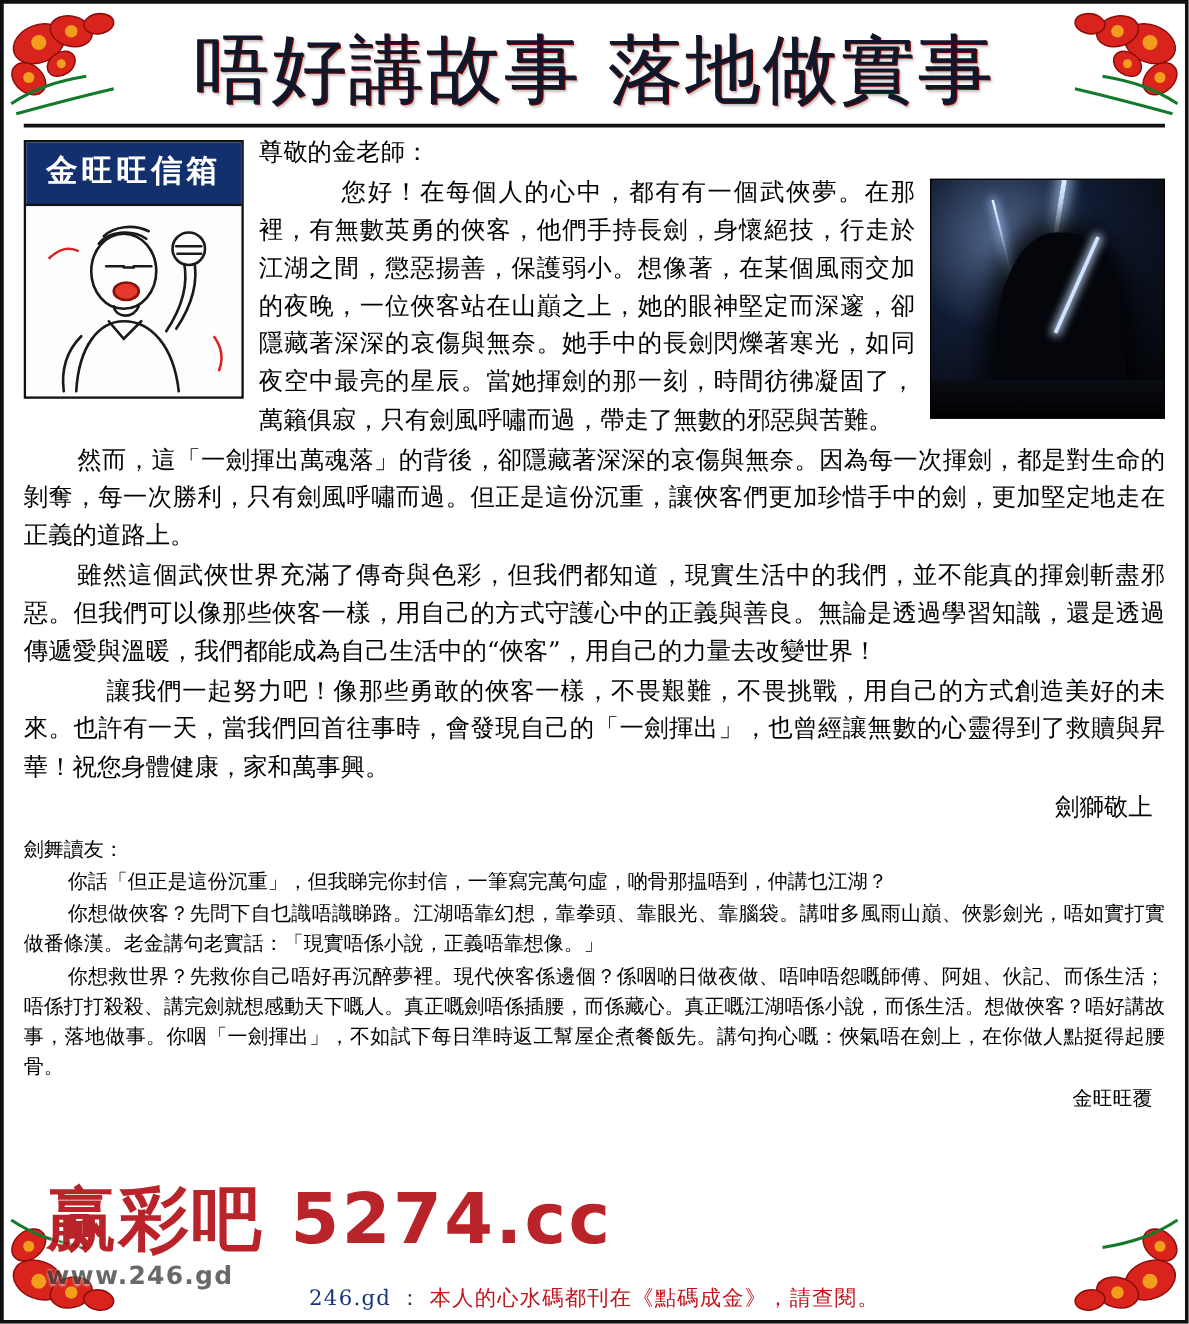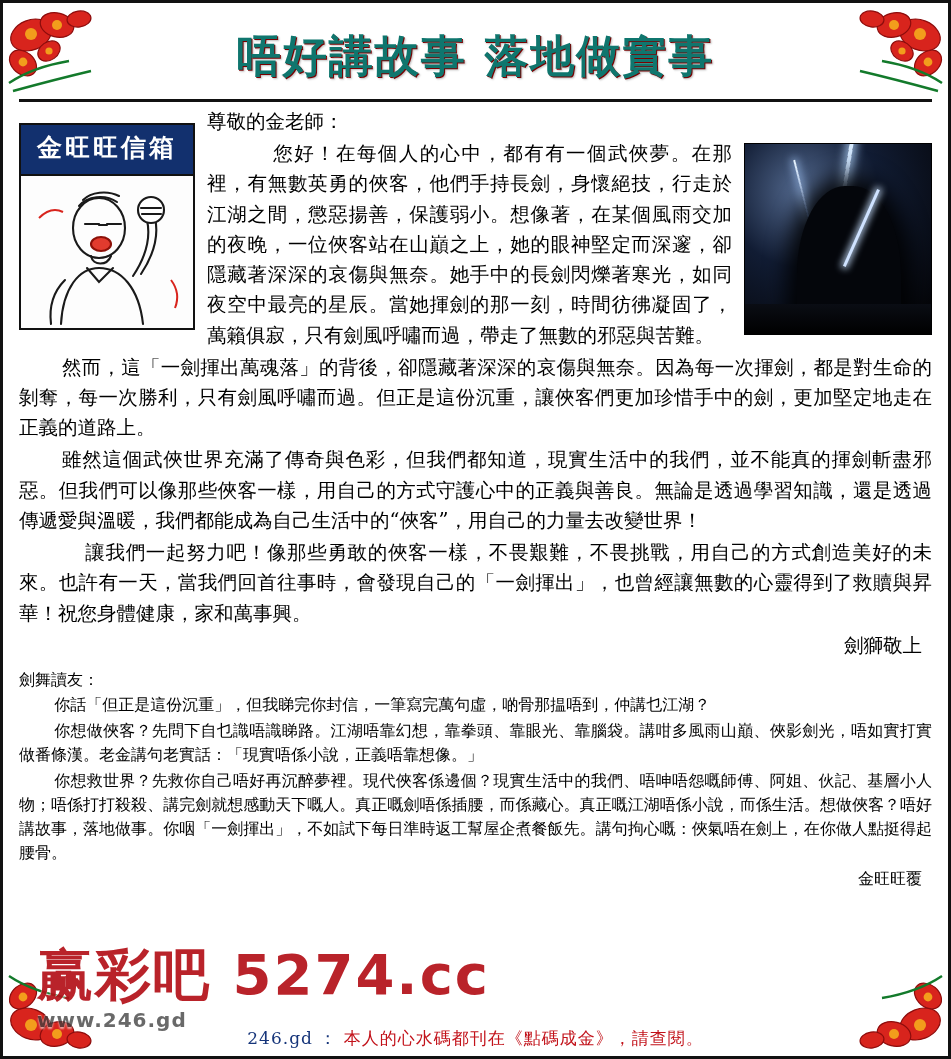--- a/index.html
+++ b/index.html
@@ -30,24 +30,24 @@
 
   
   .header {
     position:absolute;
     left:0; right:0; top:14px;
     height:78px;
     display:flex; align-items:center; justify-content:center;
   }
   .header-title {
     font-family:"DejaVu Serif", serif;
-    font-weight:bold;
-    font-size:44px;
+    font-weight:normal;
+    font-size:60px;
     letter-spacing:2px;
-    color:#0f766e;
+    color:#0f172a;
     text-shadow:1px 1px 0 #7a0000, 2px 2px 2px rgba(0,0,0,.25);
     white-space:nowrap;
   }
   .header-rule {
     position:absolute;
     left:16px; right:16px; top:96px;
     height:3px;
     background:#111;
   }
 
@@ -58,21 +58,21 @@
     font-size:19.5px;
     line-height:1.55;
     color:#000;
     text-align:justify;
   }
 
   
   .logo-box {
     float:left;
     width:172px;
-    margin:16px 12px 6px 0;
+    margin:5px 12px 6px 0;
     border:2px solid #111;
     background:#fff;
   }
   .logo-banner {
     background:#12306e;
     color:#fff;
     font-weight:bold;
     font-size:25px;
     letter-spacing:3px;
     text-align:center;
@@ -336,21 +336,21 @@
     <div class="clear"></div>
     <p class="para indent">然而，這「一劍揮出萬魂落」的背後，卻隱藏著深深的哀傷與無奈。因為每一次揮劍，都是對生命的剝奪，每一次勝利，只有劍風呼嘯而過。但正是這份沉重，讓俠客們更加珍惜手中的劍，更加堅定地走在正義的道路上。</p>
     <p class="para indent">雖然這個武俠世界充滿了傳奇與色彩，但我們都知道，現實生活中的我們，並不能真的揮劍斬盡邪惡。但我們可以像那些俠客一樣，用自己的方式守護心中的正義與善良。無論是透過學習知識，還是透過傳遞愛與溫暖，我們都能成為自己生活中的“俠客”，用自己的力量去改變世界！</p>
     <p class="para indent-big">讓我們一起努力吧！像那些勇敢的俠客一樣，不畏艱難，不畏挑戰，用自己的方式創造美好的未來。也許有一天，當我們回首往事時，會發現自己的「一劍揮出」，也曾經讓無數的心靈得到了救贖與昇華！祝您身體健康，家和萬事興。</p>
     <p class="sign">劍獅敬上</p>
 
     <div class="reply">
       <p class="salute">劍舞讀友：</p>
       <p class="para indent">你話「但正是這份沉重」，但我睇完你封信，一筆寫完萬句虛，啲骨那揾唔到，仲講乜江湖？</p>
       <p class="para indent">你想做俠客？先問下自乜識唔識睇路。江湖唔靠幻想，靠拳頭、靠眼光、靠腦袋。講咁多風雨山巔、俠影劍光，唔如實打實做番條漢。老金講句老實話：「現實唔係小說，正義唔靠想像。」</p>
-      <p class="para indent">你想救世界？先救你自己唔好再沉醉夢裡。現代俠客係邊個？現實生活中的我們、唔呻唔怨嘅師傅、阿姐、伙記、基層小人物；唔係打打殺殺、講完劍就想感動天下嘅人。真正嘅劍唔係插腰，而係藏心。真正嘅江湖唔係小說，而係生活。想做俠客？唔好講故事，落地做事。你咽「一劍揮出」，不如試下每日準時返工幫屋企煮餐飯先。講句拘心嘅：俠氣唔在劍上，在你做人點挺得起腰骨。</p>
+      <p class="para indent">你想救世界？先救你自己唔好再沉醉夢裡。現代俠客係邊個？係咽啲日做夜做、唔呻唔怨嘅師傅、阿姐、伙記、而係生活；唔係打打殺殺、講完劍就想感動天下嘅人。真正嘅劍唔係插腰，而係藏心。真正嘅江湖唔係小說，而係生活。想做俠客？唔好講故事，落地做事。你咽「一劍揮出」，不如試下每日準時返工幫屋企煮餐飯先。講句拘心嘅：俠氣唔在劍上，在你做人點挺得起腰骨。</p>
       <p class="sign">金旺旺覆</p>
     </div>
   </div>
 
   <div class="watermark">
     <span>赢彩吧 5274.cc</span>
     <span class="sub">www.246.gd</span>
   </div>
 
   <div class="footer">

